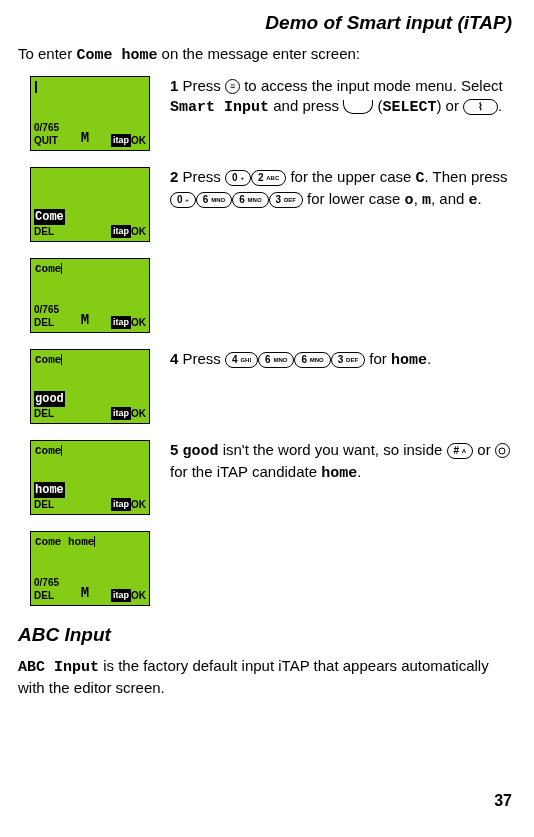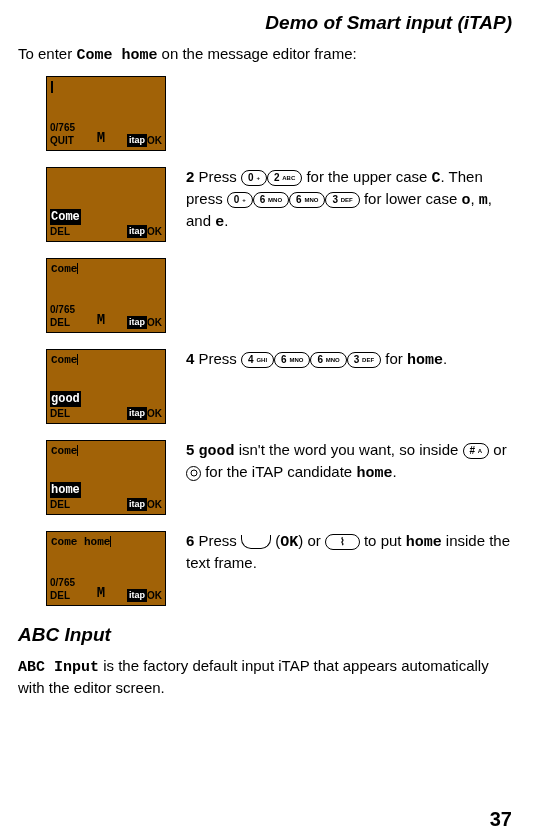--- a/index.html
+++ b/index.html
@@ -31,22 +31,22 @@
     margin-bottom: 16px;
     gap: 20px;
   }
   .screen {
     flex: 0 0 120px;
     height: 75px;
     border: 1.5px solid #000;
     display: flex;
     flex-direction: column;
     position: relative;
-    background: #a16207;
-    margin-left: 28px;
+    background: #84cc16;
+    margin-left: 12px;
   }
   .screen-top {
     flex: 1;
     padding: 4px 4px 0 4px;
     font-family: "Courier New", monospace;
     font-size: 11px;
     font-weight: bold;
     line-height: 1.1;
   }
   .screen-bot {
@@ -121,56 +121,59 @@
     width:5px;height:5px; border:1px solid #000; border-radius:50%;
     transform:translate(-50%,-50%);
   }
   .circlekey.menu::before{
     content:"≡"; position:absolute; left:50%; top:50%;
     transform:translate(-50%,-55%); font-size:9px; line-height:1;
   }
   .circlekey.menu::after{display:none;}
   .page-num {
     position: absolute;
-    bottom: 4px;
+    bottom: 25px;
     right: 22px;
     font-weight: bold;
-    font-size: 20px;
+    font-size: 16px;
   }
   .h2b {
     font-style: italic;
     font-weight: bold;
     font-size: 19px;
     margin: 8px 0 8px 0;
   }
 </style>
 </head>
 <body>
 
 <h2 class="h2">Demo of Smart input (iTAP)</h2>
 
 <p class="intro">
-  <span>To enter </span><span class="mono">Come home</span><span> on the message editor frame:</span>
+  <span>To enter </span><span class="mono">Come home</span><span> on the message enter screen:</span>
 </p>
 
 <div class="step-row">
   <div class="screen">
     <div class="screen-top"><span class="cursor-block"></span></div>
     <div class="screen-bot">
       <div class="left-col">
           <span>0/765</span>
           <span>QUIT</span>
         </div>
       <div class="center">M</div>
       <div class="right-col">
           <span class="itap">itap</span>
           <span>OK</span>
         </div>
     </div>
   </div>
+  <div class="text-col">
+    <span class="step-num">1</span><span> Press </span><span class="circlekey menu"></span><span> to access the input mode menu. Select </span><span class="mono">Smart Input</span><span> and press </span><span class="softkey"></span><span> (</span><span class="mono">SELECT</span><span>) or </span><span class="keycap wide">⌇</span><span>.</span>
+  </div>
 </div>
 
 <div class="step-row">
   <div class="screen">
     <div class="screen-top"></div>
     <div class="screen-bot">
       <div class="left-col">
           <span class="hlword">Come</span>
           <span>DEL</span>
         </div>
@@ -250,23 +253,20 @@
       <div class="left-col">
           <span>0/765</span>
           <span>DEL</span>
         </div>
       <div class="center">M</div>
       <div class="right-col">
           <span class="itap">itap</span>
           <span>OK</span>
         </div>
     </div>
-  </div>
-  <div class="text-col">
-    <span class="step-num">6</span><span> Press </span><span class="softkey"></span><span> (</span><span class="mono">OK</span><span>) or </span><span class="keycap wide">⌇</span><span> to put </span><span class="mono">home</span><span> inside the text frame.</span>
   </div>
 </div>
 
 <h2 class="h2b">ABC Input</h2>
 
 <p>
   <span class="mono">ABC Input</span><span> is the factory default input iTAP that appears automatically with the editor screen.</span>
 </p>
 
 <div class="page-num">37</div>

